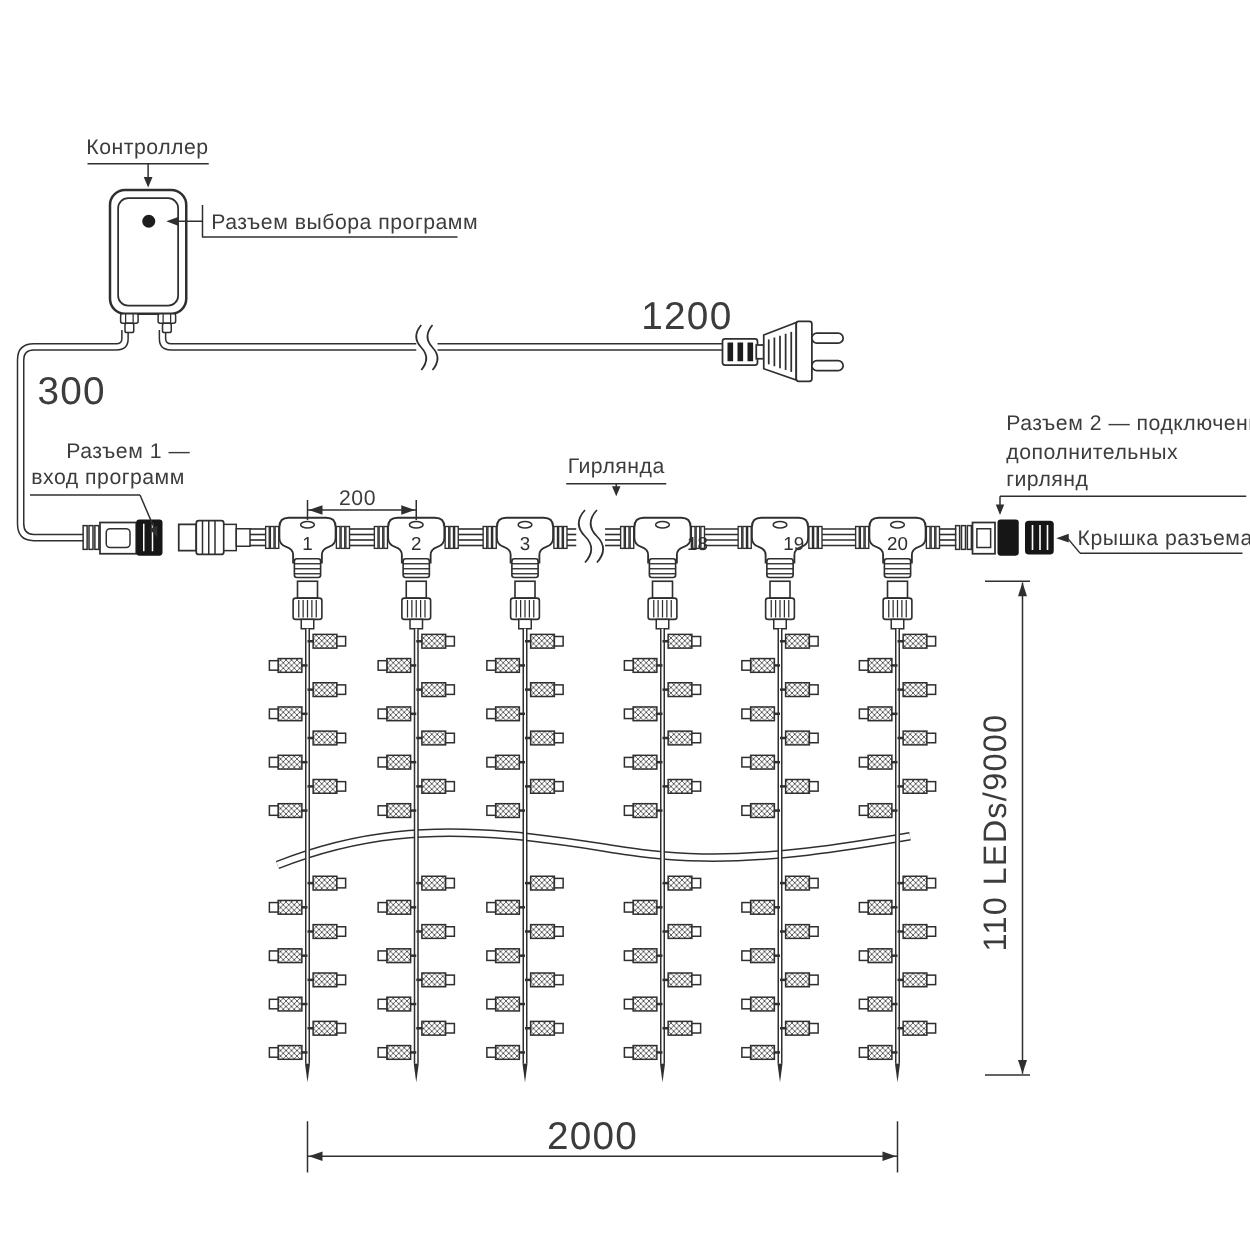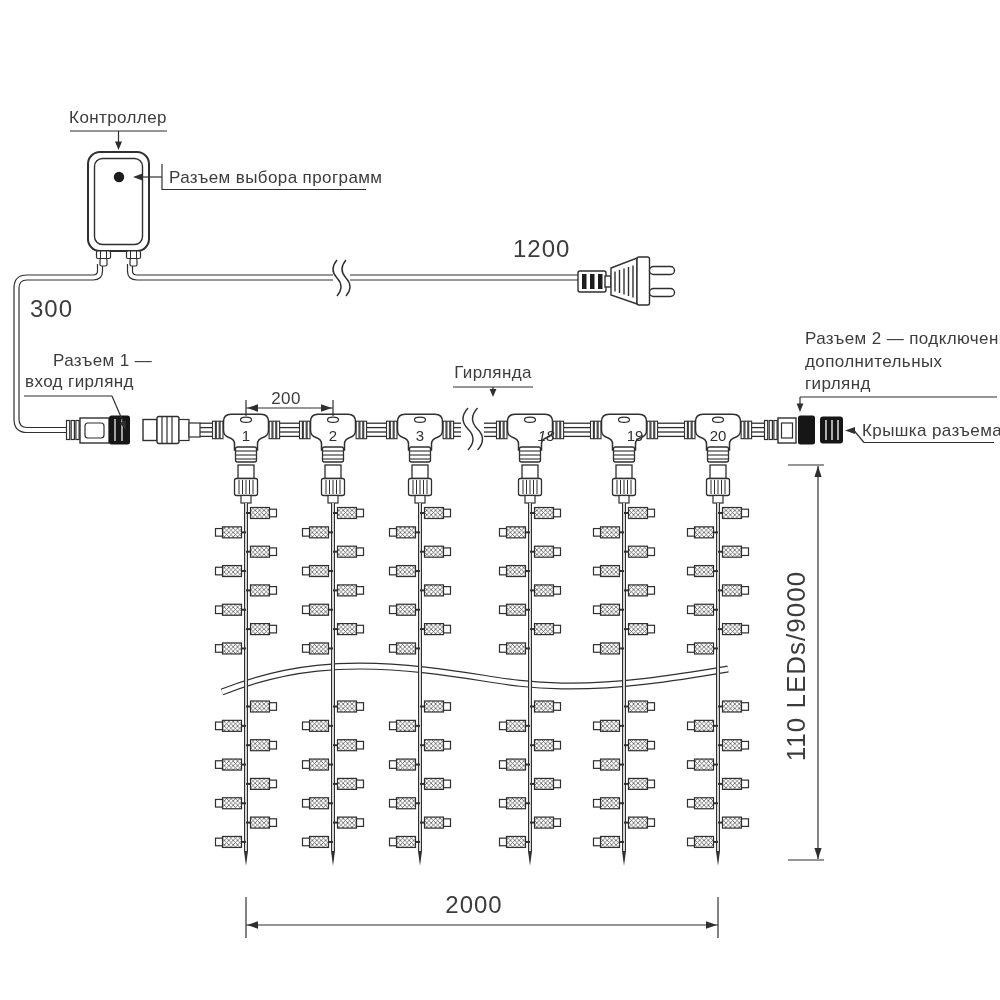--- a/index.html
+++ b/index.html
@@ -1,21 +1,21 @@
 <!DOCTYPE html>
 <html><head>
 <meta charset="utf-8">
 <style>
   html,body{margin:0;padding:0;background:#fff;}
   #stage{position:relative;width:1000px;height:1000px;background:#fff;overflow:hidden;
          font-family:"Liberation Sans",sans-serif;color:#3a3a3a;}
   #wires{position:absolute;left:0;top:0;}
   .lbl{position:absolute;white-space:nowrap;color:#3c3c3c;letter-spacing:.4px;}
   .lbl-s{font-size:17px;}
-  .lbl-d{font-size:24px;letter-spacing:1px;}
+  .lbl-d{font-size:31px;letter-spacing:1px;}
   .ctr{text-align:center;}
   .teenum{position:absolute;width:28px;text-align:center;font-size:15px;color:#2f2f2f;letter-spacing:0;}
   #dim-height{position:absolute;left:695px;top:652px;width:200px;height:28px;text-align:center;
               transform:rotate(-90deg);font-size:26px;letter-spacing:1px;color:#3c3c3c;}
 </style>
 </head>
 <body>
 
 <div id="stage">
 
@@ -635,31 +635,31 @@
     <line x1="246" y1="925" x2="718" y2="925"></line>
     <polygon points="247,925 258,921.2 258,928.8" stroke="none"></polygon>
     <polygon points="717,925 706,921.2 706,928.8" stroke="none"></polygon>
   </g>
 </svg>
 
 <div class="lbl lbl-s ctr" style="left:68px;top:108px;width:100px;">Контроллер</div>
 <div class="lbl lbl-s" style="left:169px;top:168px;">Разъем выбора программ</div>
 <div class="lbl lbl-d" style="left:30px;top:295px;">300</div>
 <div class="lbl lbl-s" style="left:25px;top:351px;margin-left:28px;">Разъем 1 —</div>
-<div class="lbl lbl-s" style="left:25px;top:372px;">вход гирлянд</div>
+<div class="lbl lbl-s" style="left:25px;top:372px;">вход программ</div>
 <div class="lbl lbl-s ctr" style="left:262px;top:389px;width:48px;">200</div>
 <div class="lbl lbl-s ctr" style="left:448px;top:363px;width:90px;">Гирлянда</div>
 <div class="lbl lbl-d" style="left:513px;top:235px;">1200</div>
 <div class="lbl lbl-s" style="left:805px;top:329px;">Разъем 2 — подключение</div>
 <div class="lbl lbl-s" style="left:805px;top:352px;">дополнительных</div>
 <div class="lbl lbl-s" style="left:805px;top:374px;">гирлянд</div>
 <div class="lbl lbl-s" style="left:862px;top:421px;">Крышка разъема</div>
 <div id="dim-height">110 LEDs/9000</div>
 <div class="lbl lbl-d ctr" style="left:434px;top:891px;width:80px;">2000</div>
 
 <div class="teenum" style="left:232px;top:427px;">1</div>
 <div class="teenum" style="left:319px;top:427px;">2</div>
 <div class="teenum" style="left:406px;top:427px;">3</div>
-<div class="teenum" style="left:532px;top:427px;font-style:italic;">18</div>
+<div class="teenum" style="left:544px;top:427px;">18</div>
 <div class="teenum" style="left:610px;top:427px;margin-left:11px;">19</div>
 <div class="teenum" style="left:704px;top:427px;">20</div>
 
 </div>
 
 </body></html>

